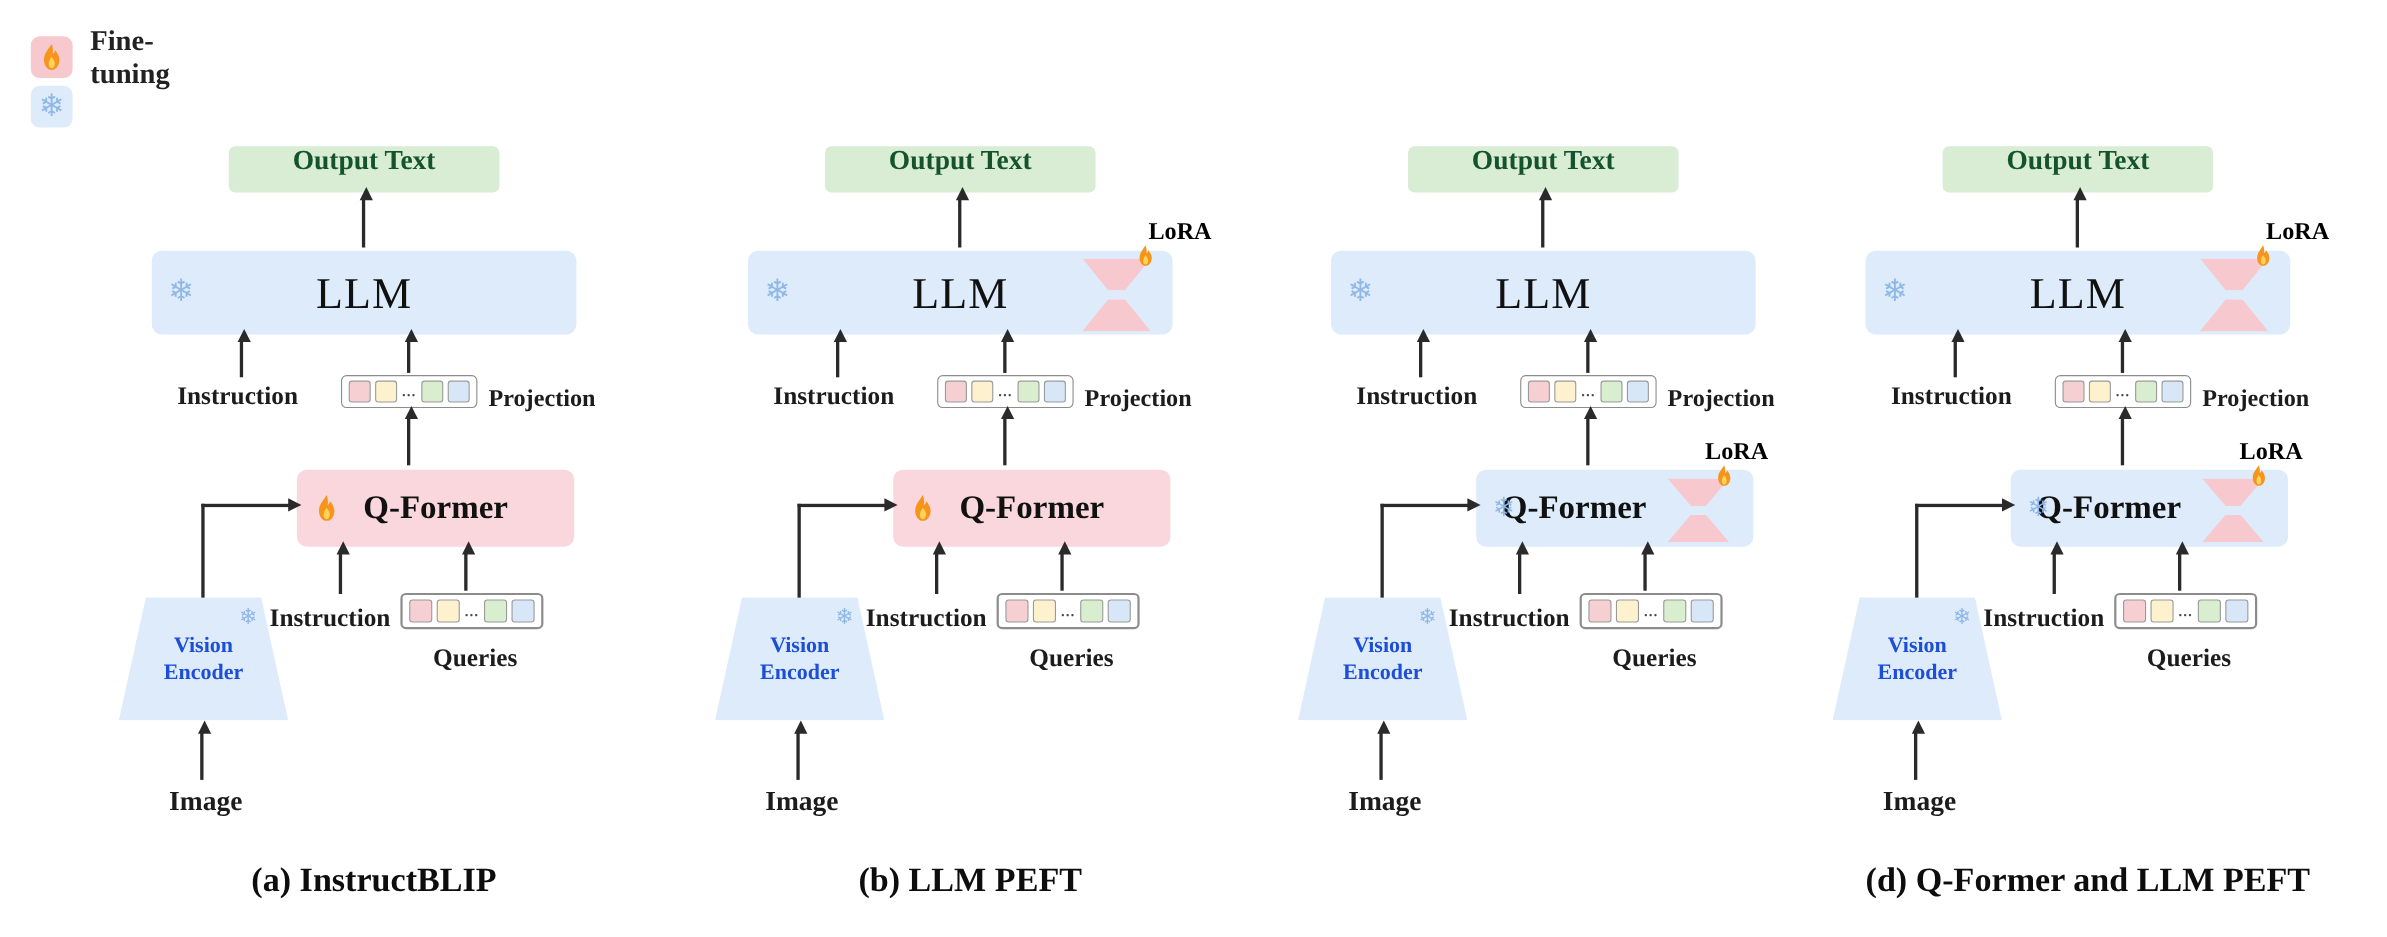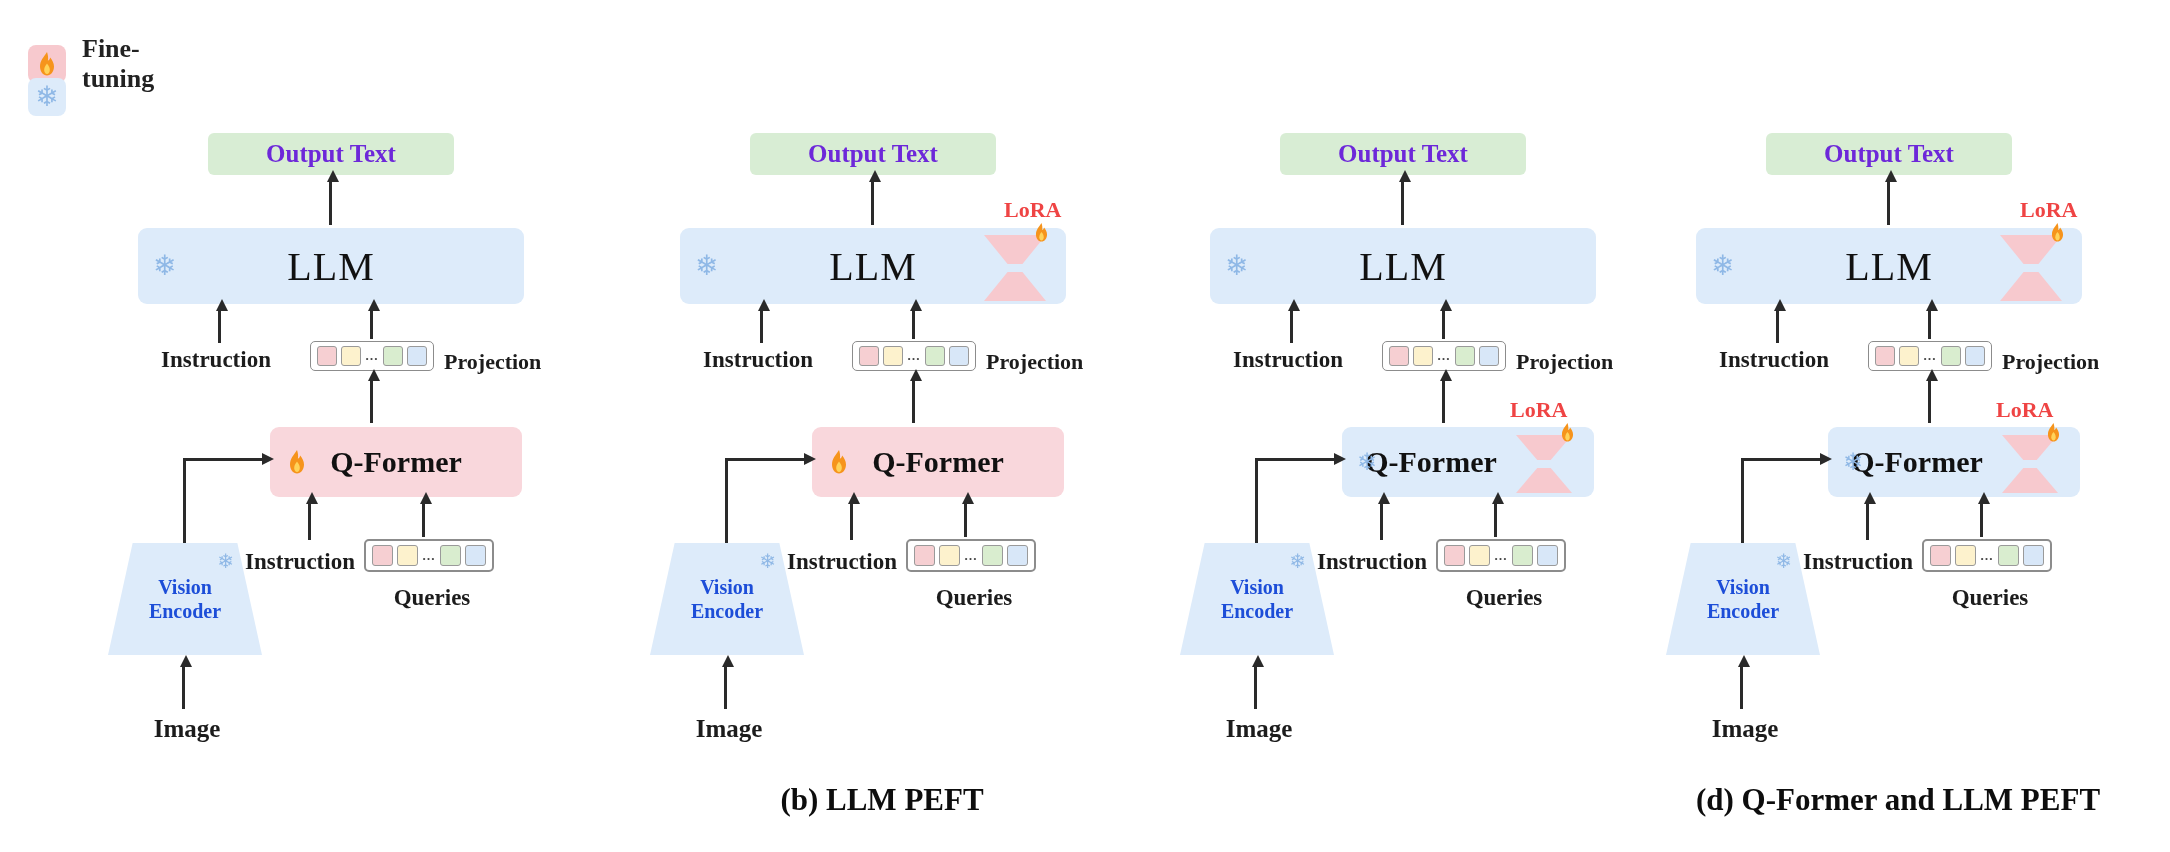--- a/index.html
+++ b/index.html
@@ -9,36 +9,36 @@
     color:#1c1c1c;
   }
   .stage {
     position:relative; width:2170px; height:852px;
     background:#ffffff; overflow:hidden;
   }
 
   
   .legend { position:absolute; left:28px; top:16px; }
   .legend-row { position:absolute; left:0; display:flex; align-items:center; gap:16px; }
-  .legend-row.r1 { top:18px; }
+  .legend-row.r1 { top:6px; }
   .legend-row.r2 { top:62px; }
   .chip { width:38px; height:38px; border-radius:8px; display:flex; align-items:center; justify-content:center; flex:0 0 auto; }
   .chip.fire-bg { background:var(--lora_pink,#f7c9ce); }
   .chip.snow-bg { background:var(--frozen,#ddebfa); }
   .legend-label { font-weight:bold; font-size:26px; color:#222; }
 
   
   .panel { position:absolute; top:85px; width:540px; height:767px; }
 
   
   .obox {
     position:absolute; left:138px; top:48px; width:246px; height:42px;
     background:var(--output_green,#d8edd4); border-radius:6px;
-    display:flex; align-items:center; justify-content:center;
-    font-weight:bold; font-size:25px; color:#6d28d9;
+    display:flex; justify-content:center;
+    font-weight:bold; font-size:25px; color:#14532d;
   }
   .bigbox { position:absolute; border-radius:9px; display:flex; align-items:center; justify-content:center; }
   .llm { left:68px; top:143px; width:386px; height:76px; background:var(--frozen,#ddebfa); }
   .llm-t { font-weight:normal; font-size:40px; letter-spacing:1px; color:#111; }
   .qf  { left:200px; top:342px; width:252px; height:70px; }
   .qf-t { font-weight:bold; font-size:30px; color:#111; }
   .pinkbg { background:var(--finetune,#f9d7dc); }
   .bluebg { background:var(--frozen,#ddebfa); }
   .qf.with-lora .qf-t { margin-right:74px; }
 
@@ -58,21 +58,21 @@
   .ve-label { font-weight:bold; font-size:20px; width:104px; text-align:center; line-height:1.2; color:#1d4ed8; }
   .ve-snow { position:absolute; right:28px; top:8px; font-size:20px; }
 
   
   .lbl { position:absolute; font-weight:bold; font-size:23px; color:#1c1c1c; white-space:nowrap; }
   .instr-top { left:62px;  top:262px; width:168px; text-align:center; }
   .proj-lbl  { left:374px; top:264px; font-size:22px; }
   .instr-bot { left:150px; top:464px; width:160px; text-align:center; }
   .q-lbl     { left:294px; top:500px; width:136px; text-align:center; }
   .img-lbl   { left:42px;  top:630px; width:150px; text-align:center; font-size:25px; }
-  .lora-lbl  { position:absolute; font-weight:bold; font-size:22px; color:#ef4444; }
+  .lora-lbl  { position:absolute; font-weight:bold; font-size:22px; color:#000000;margin-left:40px; }
   .caption   { position:absolute; top:697px; left:-20px; width:580px; text-align:center;
                font-weight:bold; font-size:31px; color:#0d0d0d; white-space:nowrap; }
 
   
   .arr-up { position:absolute; width:0; border-left:3px solid var(--arrow,#2a2a2a); }
   .arr-up::before {
     content:""; position:absolute; left:-5px; top:-10px;
     border-left:6.5px solid transparent; border-right:6.5px solid transparent;
     border-bottom:12px solid var(--arrow,#2a2a2a);
   }
@@ -179,20 +179,21 @@
         <i class="tk grn"></i>
         <i class="tk blu"></i>
     </div>
     <div class="lbl q-lbl">Queries</div>
     <div class="trap">
       <span class="snow ve-snow">❄</span>
       <span class="ve-label">Vision Encoder</span>
     </div>
     <i class="arr-up" style="left:112px;top:580px;height:44px"></i>
     <div class="lbl img-lbl">Image</div>
+    <div class="caption">(a) InstructBLIP</div>
   </section>
 
   <section class="panel" style="left:612px">
     <div class="obox">
         <span>Output Text</span>
       </div>
     <i class="arr-up" style="left:259px;top:95px;height:45px"></i>
     <div class="bigbox llm">
       <span class="snow ico-l">❄</span>
       <span class="llm-t">LLM</span>

